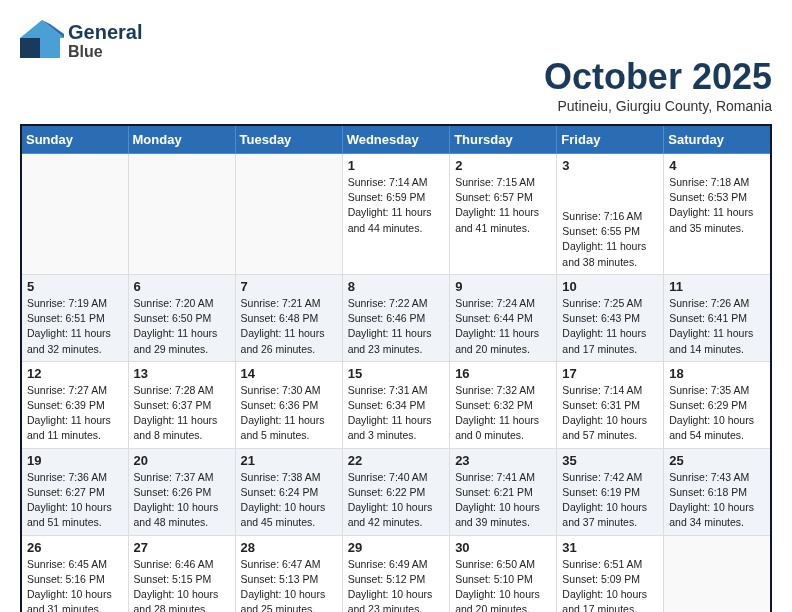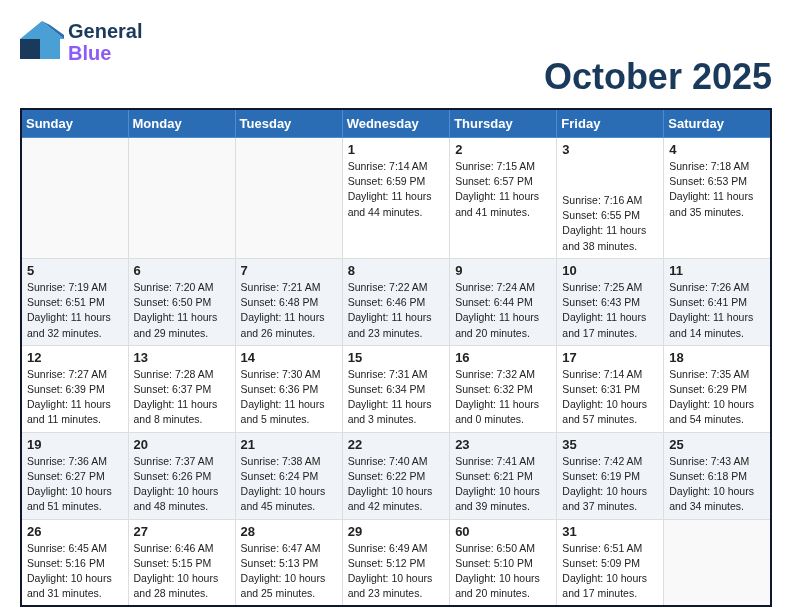--- a/index.html
+++ b/index.html
@@ -88,26 +88,27 @@
       <div style="margin-right:4px;">
         <svg width="44" height="38" viewBox="0 0 44 38">
           <rect x="0" y="18" width="20" height="20" fill="#1a3a5c"></rect>
           <rect x="20" y="18" width="20" height="20" fill="#4a9fd4"></rect>
           <polygon points="22,0 44,18 0,18" fill="#4a9fd4"></polygon>
           <polygon points="30,4 44,14 44,18 22,0" fill="#2a6db5"></polygon>
         </svg>
       </div>
       <div>
         <div style="font-size:20px; font-weight:bold; color:#1a3a5c; line-height:1.1;">General</div>
-        <div style="font-size:20px; font-weight:bold; color:#8b5cf6; line-height:1.1;">Blue</div>
+        <div style="font-size:16px; font-weight:bold; color:#404040; line-height:1.1;">Blue</div>
       </div>
     </div>
   </div>
   <div class="title-block">
     <div class="month-title">October 2025</div>
+    <div class="location">Putineiu, Giurgiu County, Romania</div>
   </div>
 </div>
 
 <table class="calendar">
   <thead>
     <tr>
     <th>Sunday</th>
         <th>Monday</th>
         <th>Tuesday</th>
         <th>Wednesday</th>
@@ -326,21 +327,21 @@
 and 25 minutes.</div>
         </td>
         <td>
           <span class="day-num">29</span>
           <div class="day-info" style="white-space: pre-line;">Sunrise: 6:49 AM
 Sunset: 5:12 PM
 Daylight: 10 hours
 and 23 minutes.</div>
         </td>
         <td>
-          <span class="day-num">60</span>
+          <span class="day-num">30</span>
           <div class="day-info" style="white-space: pre-line;">Sunrise: 6:50 AM
 Sunset: 5:10 PM
 Daylight: 10 hours
 and 20 minutes.</div>
         </td>
         <td>
           <span class="day-num">31</span>
           <div class="day-info" style="white-space: pre-line;">Sunrise: 6:51 AM
 Sunset: 5:09 PM
 Daylight: 10 hours

